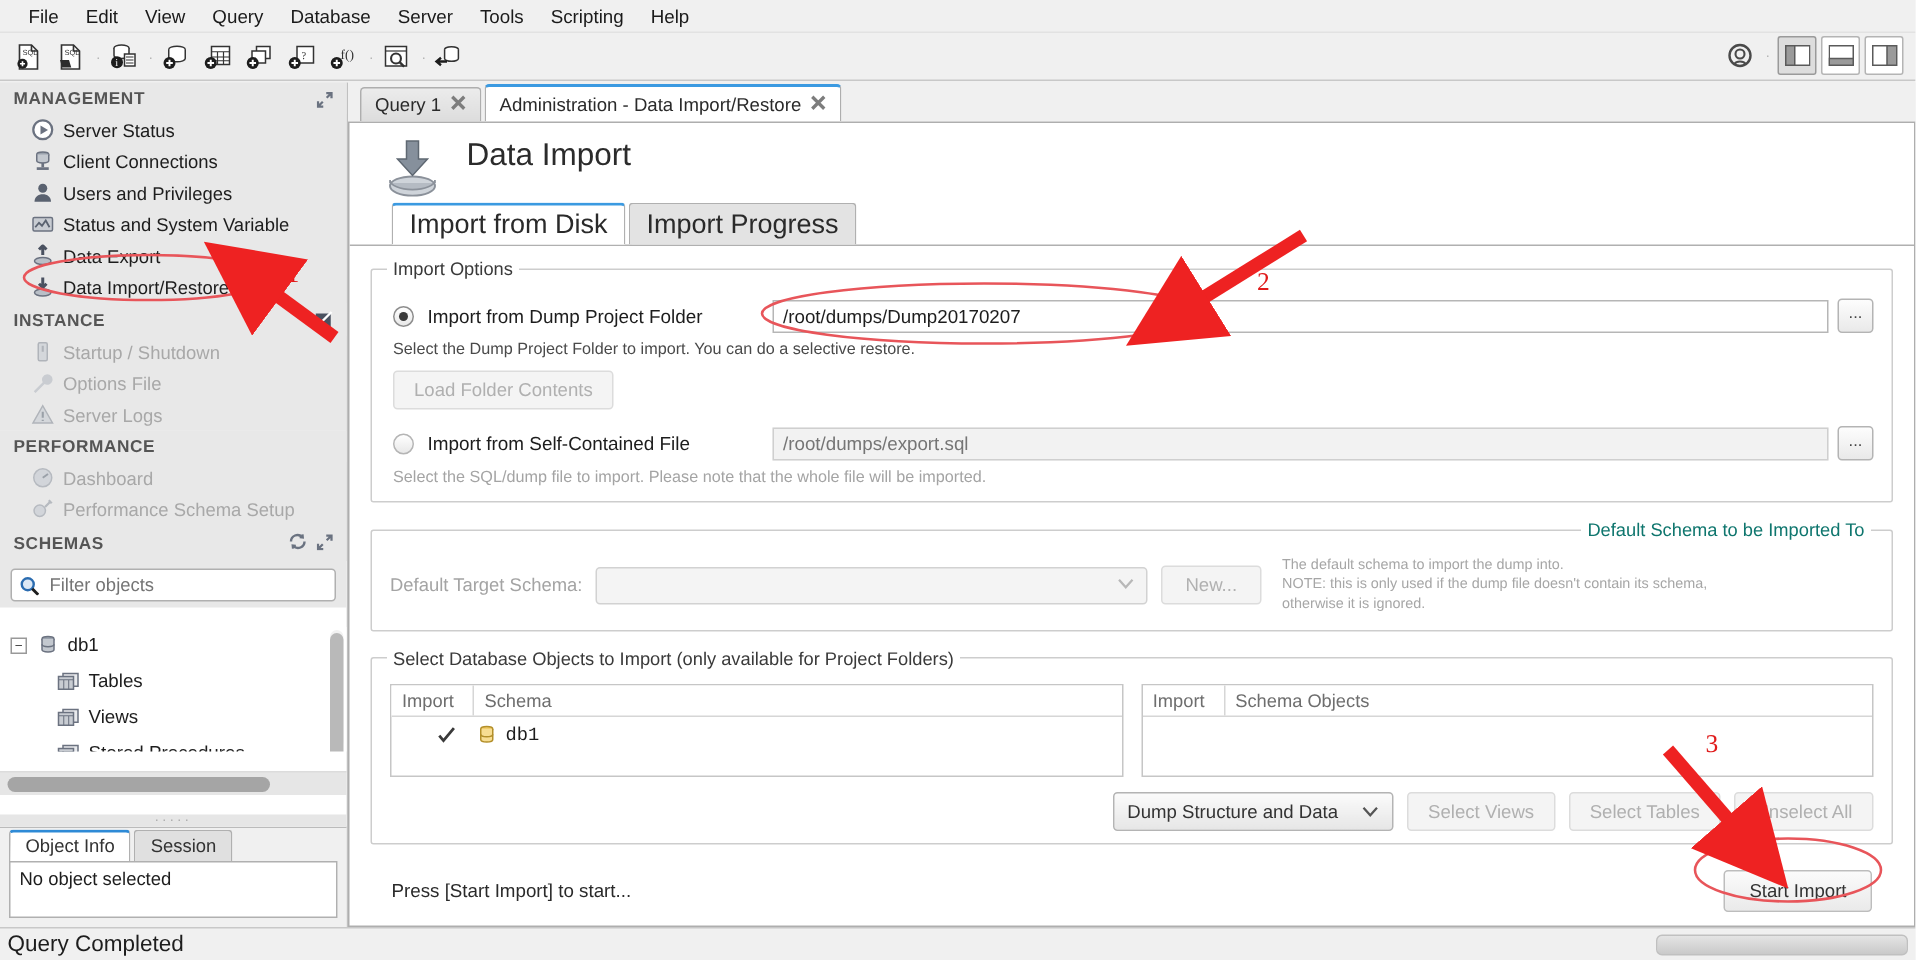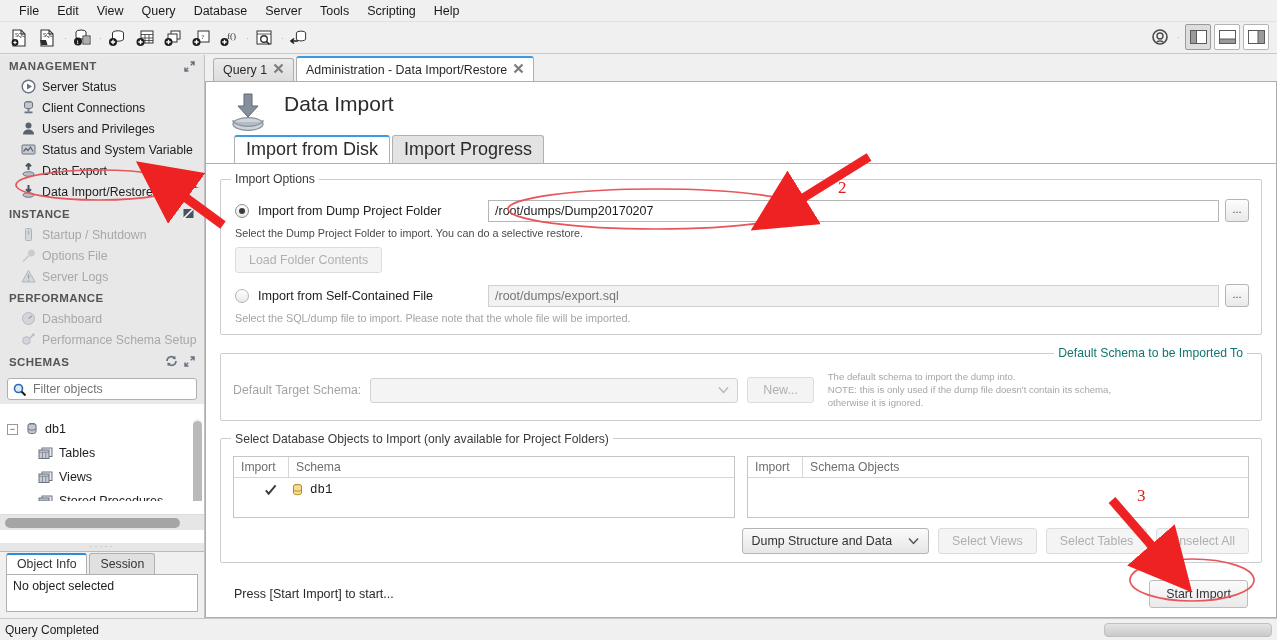--- a/index.html
+++ b/index.html
@@ -42,21 +42,21 @@
     display:flex; align-items:center; justify-content:center;
     border-radius:2px;
   }
   .panelbtn.active { background:#ddd; border-color:#9a9a9a; }
 
   
   #main { position:absolute; top:55px; left:0; right:0; bottom:22px; display:flex; }
 
   
   #sidebar {
-    width:205px; background:#fff;
+    width:232px; background:#fff;
     border-right:1px solid #c0c0c0;
     display:flex; flex-direction:column;
     position:relative;
   }
   .side-head {
     background:#e8e8e8;
     font-size:11.5px; font-weight:bold; color:#555;
     letter-spacing:0.4px;
     padding:5px 9px 4px 9px;
     display:flex; align-items:center; justify-content:space-between;
@@ -208,21 +208,21 @@
     display:flex; align-items:center; gap:16px; cursor:default;
   }
 
   #footer-row { display:flex; align-items:center; justify-content:space-between; padding:6px 14px 0 14px;}
   #press-msg { font-size:12.5px; color:#2a2a2a;}
 
   #statusbar {
     position:absolute; left:0; right:0; bottom:0; height:22px;
     background:#f0f0f0; border-top:1px solid #c8c8c8;
     display:flex; align-items:center; justify-content:space-between;
-    padding:0 5px; font-size:12px; color:#1d1d1d;
+    padding:0 5px; font-size:15px; color:#1d1d1d;
   }
   #status-progress { width:168px; height:14px; border-radius:4px;
     background:linear-gradient(#e4e4e4,#c9c9c9); border:1px solid #c0c0c0;}
 
   
   #overlay { position:absolute; left:0; top:0; width:1277px; height:640px; pointer-events:none; z-index:50;}
   .anno-num { position:absolute; color:#e01b1b; font-size:17px; font-family:"Liberation Serif","DejaVu Serif",serif;}
 </style>
 </head>
 <body>

